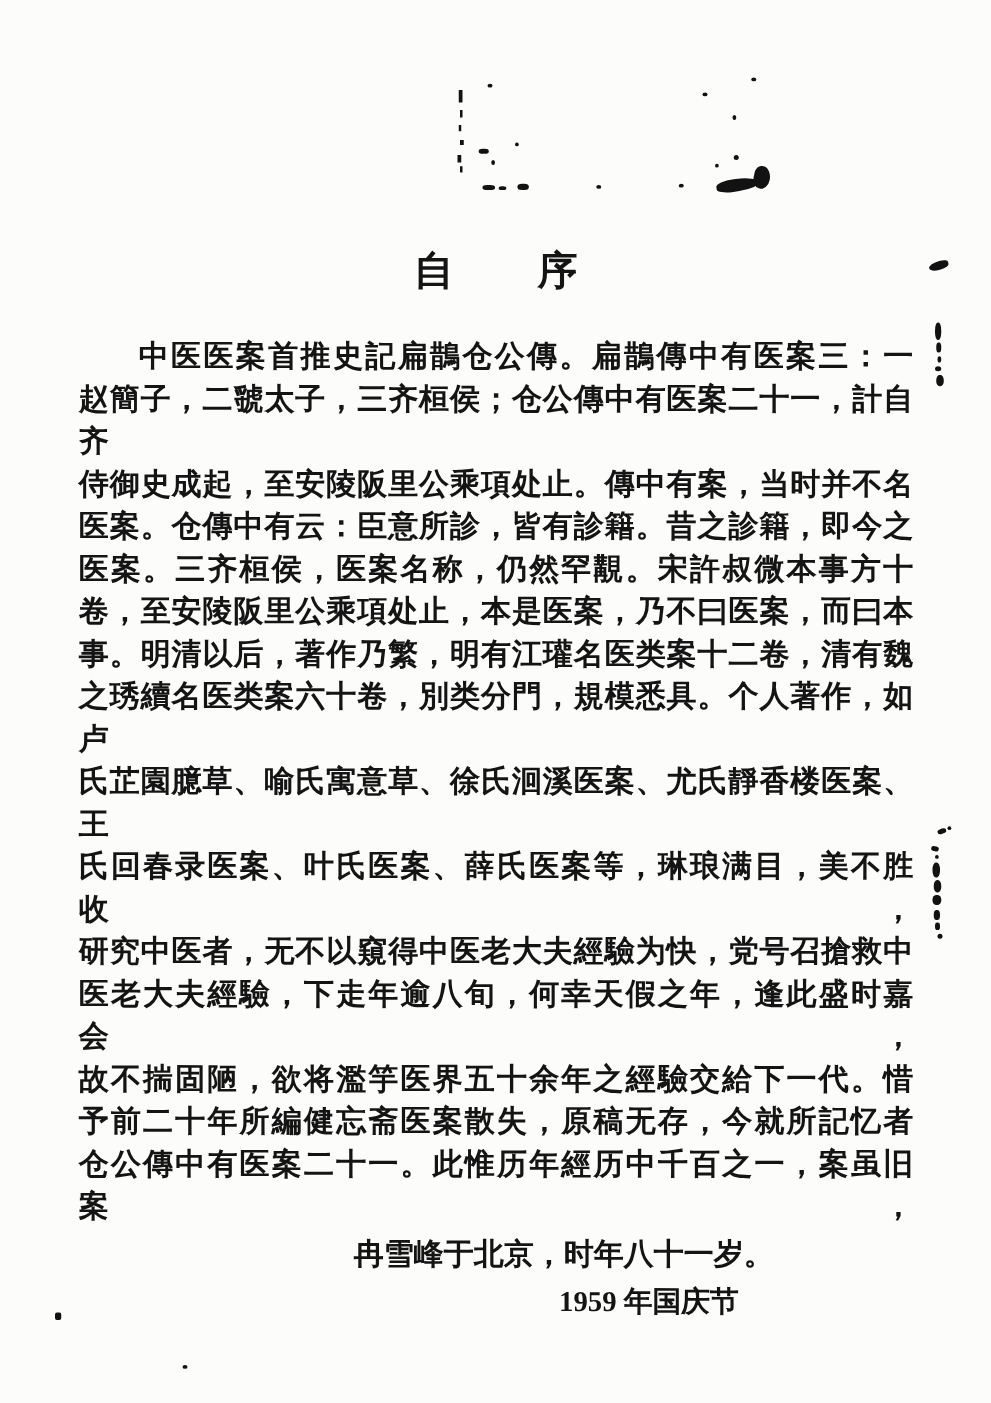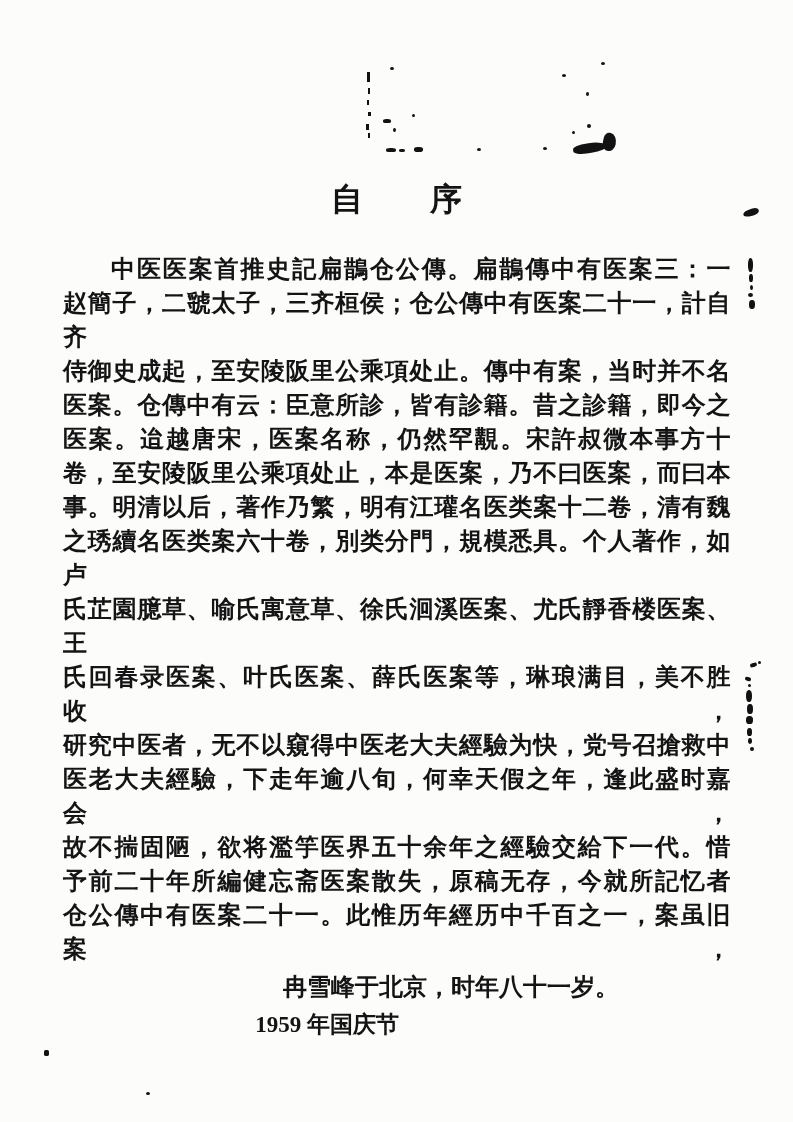--- a/index.html
+++ b/index.html
@@ -8,21 +8,21 @@
     width: 793px;
     height: 1122px;
     background: var(--paper, #fcfcfa);
     overflow: hidden;
     font-family: "Liberation Serif", serif;
     color: var(--ink, #141414);
   }
   .content {
     position: absolute;
     left: 63px;
-    top: 178px;
+    top: 195px;
     width: 668px;
   }
   .title {
     margin: 0 0 30px 0;
     font-size: 32px;
     font-weight: 700;
     text-align: center;
     white-space: pre;
     letter-spacing: 1px;
   }
@@ -43,21 +43,21 @@
     line-height: 34px;
     font-weight: 600;
     text-align: right;
     padding-right: 112px;
   }
   .dateline {
     margin: 6px 0 4px 0;
     font-size: 23px;
     line-height: 30px;
     font-weight: 600;
-    text-align: center;
+    text-align: right;
     padding-right: 140px;
   }
   .blob {
     position: absolute;
     background: #121212;
   }
 </style>
 </head>
 <body>
 
@@ -108,21 +108,21 @@
   <div class="blob" style="left:146px;top:1092px;width:4px;height:3px;border-radius:50%;"></div>
 
   <div class="content">
     <h1 class="title">自　　序</h1>
 
     <div>
       <p class="line indent">中医医案首推史記扁鵲仓公傳。扁鵲傳中有医案三：一</p>
       <p class="line">赵簡子，二虢太子，三齐桓侯；仓公傳中有医案二十一，計自齐</p>
       <p class="line">侍御史成起，至安陵阪里公乘項处止。傳中有案，当时并不名</p>
       <p class="line">医案。仓傳中有云：臣意所診，皆有診籍。昔之診籍，即今之</p>
-      <p class="line">医案。迨越唐宋，医案名称，仍然罕覯。宋許叔微本事方十</p>
+      <p class="line">医案。三齐桓侯，医案名称，仍然罕覯。宋許叔微本事方十</p>
       <p class="line">卷，至安陵阪里公乘項处止，本是医案，乃不曰医案，而曰本</p>
       <p class="line">事。明清以后，著作乃繁，明有江瓘名医类案十二卷，清有魏</p>
       <p class="line">之琇續名医类案六十卷，別类分門，規模悉具。个人著作，如卢</p>
       <p class="line">氏芷園臆草、喻氏寓意草、徐氏洄溪医案、尤氏靜香楼医案、王</p>
       <p class="line">氏回春录医案、叶氏医案、薛氏医案等，琳琅满目，美不胜收，</p>
       <p class="line">研究中医者，无不以窺得中医老大夫經驗为快，党号召搶救中</p>
       <p class="line">医老大夫經驗，下走年逾八旬，何幸天假之年，逢此盛时嘉会，</p>
       <p class="line">故不揣固陋，欲将濫竽医界五十余年之經驗交給下一代。惜</p>
       <p class="line">予前二十年所編健忘斋医案散失，原稿无存，今就所記忆者</p>
       <p class="line">仓公傳中有医案二十一。此惟历年經历中千百之一，案虽旧案，</p>

